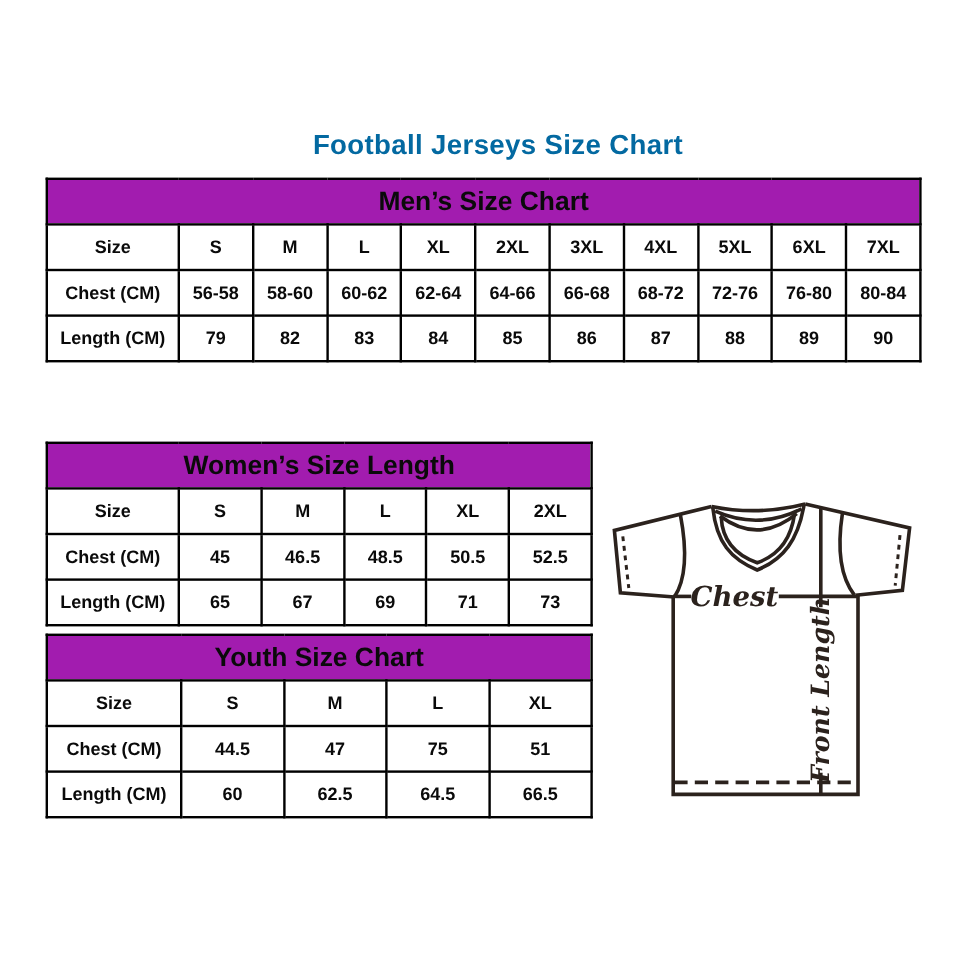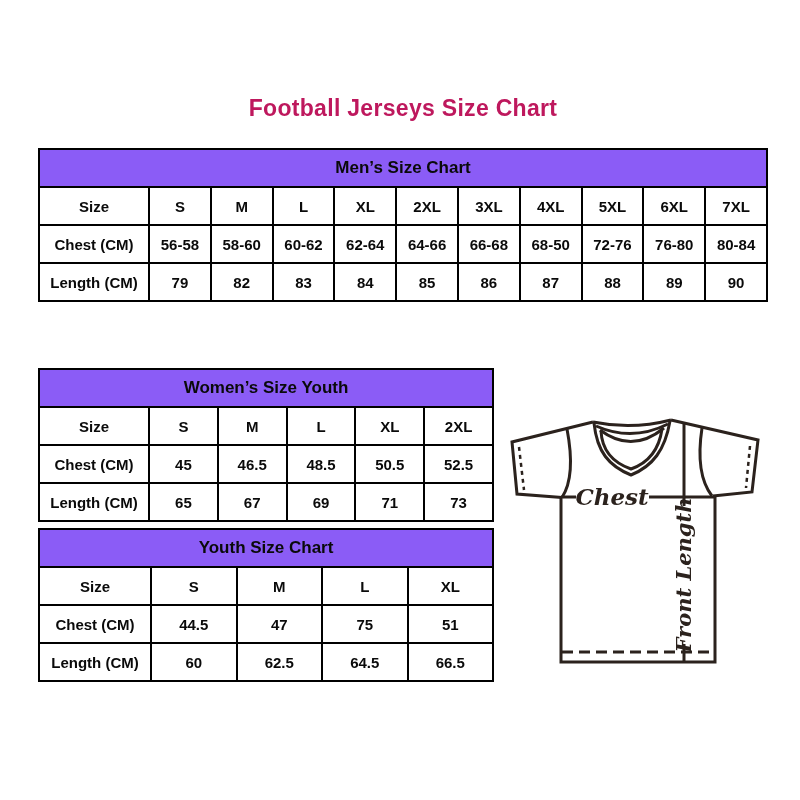--- a/index.html
+++ b/index.html
@@ -13,25 +13,25 @@
     width: 800px;
     height: 800px;
     background: #ffffff;
     overflow: hidden;
   }
   .title {
     position: absolute;
     left: 38px;
     top: 95px;
     width: 730px;
-    margin: 0;
+    margin: 12px;
     text-align: center;
     font-size: 23px;
     font-weight: 700;
-    color: #be185d;
+    color: #0369a1;
     letter-spacing: 0.3px;
   }
   table.size-table {
     position: absolute;
     border-collapse: collapse;
     table-layout: fixed;
     background: #ffffff;
   }
   table.size-table td {
     border: 2px solid #000000;
@@ -39,22 +39,22 @@
     vertical-align: middle;
     font-weight: 700;
     font-size: 15px;
     color: #0a0a0a;
     height: 36px;
     padding: 0 2px;
     overflow: hidden;
     white-space: nowrap;
   }
   table.size-table tr.band td {
-    background: #8b5cf6;
-    font-size: 17px;
+    background: #a21caf;
+    font-size: 22px;
   }
   .mens   { left: 38px; top: 148px; width: 730px; }
   .womens { left: 38px; top: 368px; width: 456px; }
   .youth  { left: 38px; top: 528px; width: 456px; }
   col.label-col       { width: 110px; }
   col.label-col-wide  { width: 112px; }
   .jersey-diagram {
     position: absolute;
     left: 505px;
     top: 412px;
@@ -112,21 +112,21 @@
           <td>7XL</td>
         </tr>
         <tr>
           <td>Chest (CM)</td>
           <td>56-58</td>
           <td>58-60</td>
           <td>60-62</td>
           <td>62-64</td>
           <td>64-66</td>
           <td>66-68</td>
-          <td>68-50</td>
+          <td>68-72</td>
           <td>72-76</td>
           <td>76-80</td>
           <td>80-84</td>
         </tr>
         <tr>
           <td>Length (CM)</td>
           <td>79</td>
           <td>82</td>
           <td>83</td>
           <td>84</td>
@@ -140,21 +140,21 @@
       </tbody>
   </table>
 
   <table class="size-table womens">
     <colgroup>
       <col class="label-col">
       <col span="5">
     </colgroup>
     <tbody>
       <tr class="band">
-        <td colspan="6">Women’s Size Youth</td>
+        <td colspan="6">Women’s Size Length</td>
       </tr>
     </tbody>
     <tbody>
         <tr>
           <td>Size</td>
           <td>S</td>
           <td>M</td>
           <td>L</td>
           <td>XL</td>
           <td>2XL</td>

